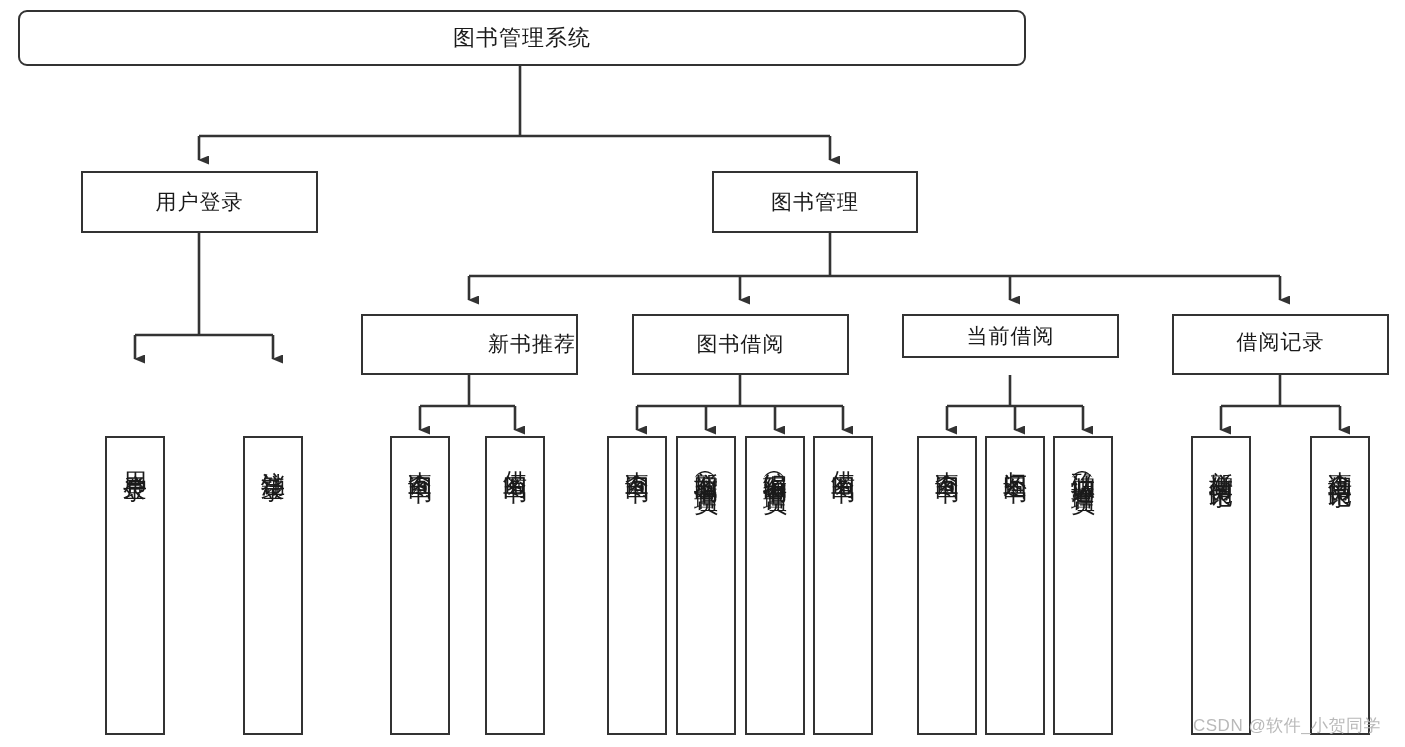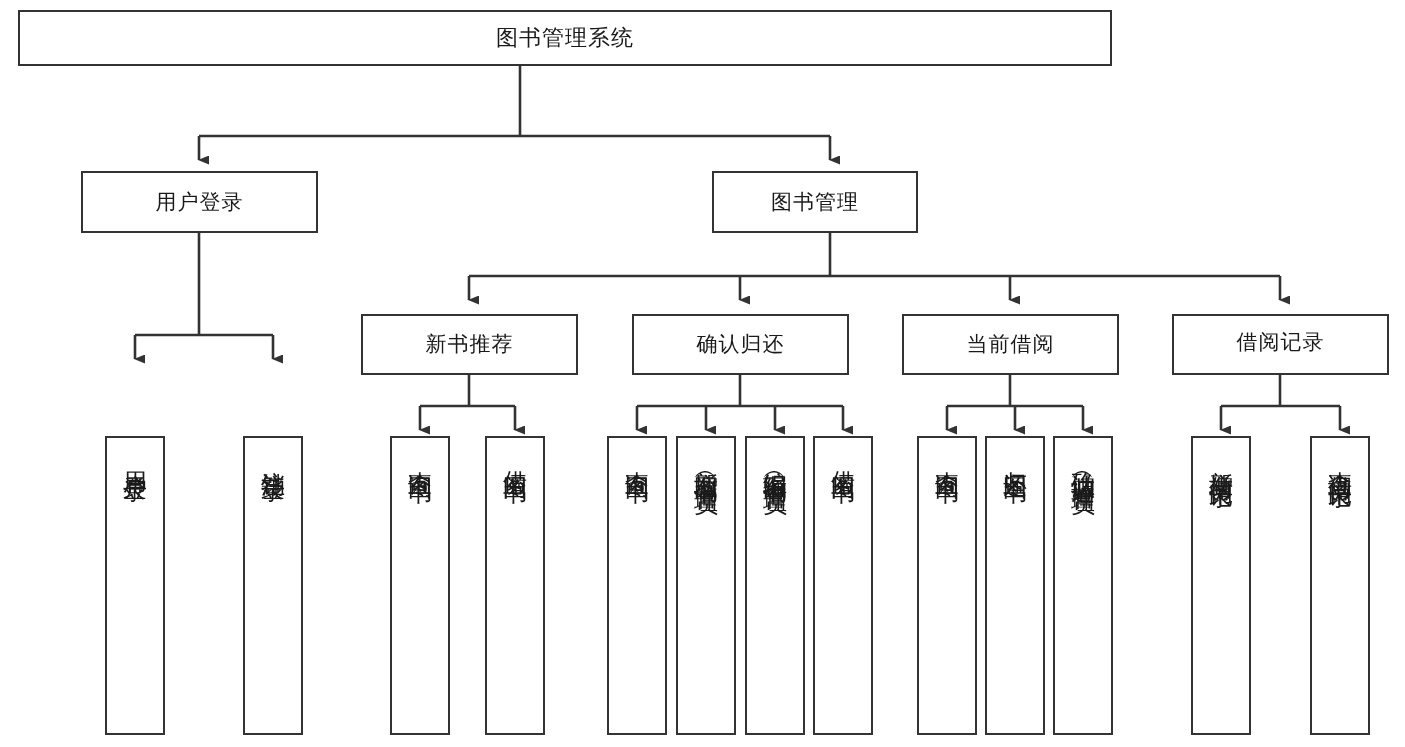--- a/index.html
+++ b/index.html
@@ -112,36 +112,36 @@
         <path d="M1015,406 L1015,430" marker-end="url(#arrowhead)"></path>
         <path d="M1083,406 L1083,430" marker-end="url(#arrowhead)"></path>
         <path d="M1280,375 L1280,406"></path>
         <path d="M1221,406 L1340,406"></path>
         <path d="M1221,406 L1221,430" marker-end="url(#arrowhead)"></path>
         <path d="M1340,406 L1340,430" marker-end="url(#arrowhead)"></path>
       </g>
   </svg>
 
   <div id="nodes-layer">
-      <div class="node horiz root" style="left: 18px; top: 10px; width: 1094px; height: 56px;">
+      <div class="node horiz root" style="left: 18px; top: 10px; width: 1008px; height: 56px; border-radius: 9px;">
         <span class="label">图书管理系统</span>
       </div>
       <div class="node horiz" style="left: 81px; top: 171px; width: 237px; height: 62px;">
         <span class="label">用户登录</span>
       </div>
       <div class="node horiz" style="left: 712px; top: 171px; width: 206px; height: 62px;">
         <span class="label">图书管理</span>
       </div>
-      <div class="node horiz" style="left: 361px; top: 314px; width: 217px; height: 61px;">
+      <div class="node horiz" style="left: 361px; top: 314px; width: 217px; height: 61px; justify-content: flex-end;">
         <span class="label">新书推荐</span>
       </div>
       <div class="node horiz" style="left: 632px; top: 314px; width: 217px; height: 61px;">
-        <span class="label">确认归还</span>
+        <span class="label">图书借阅</span>
       </div>
-      <div class="node horiz" style="left: 902px; top: 314px; width: 217px; height: 61px;">
+      <div class="node horiz" style="left: 902px; top: 314px; width: 217px; height: 44px;">
         <span class="label">当前借阅</span>
       </div>
       <div class="node horiz" style="left: 1172px; top: 314px; width: 217px; height: 61px; font-family: Liberation Mono, monospace;">
         <span class="label">借阅记录</span>
       </div>
       <div class="node vert" style="left: 105px; top: 436px; width: 60px; height: 299px;">
         <span class="label">用户登录</span>
       </div>
       <div class="node vert" style="left: 243px; top: 436px; width: 60px; height: 299px;">
         <span class="label">注销登录</span>
@@ -174,14 +174,15 @@
         <span class="label">确认归还（管理员）</span>
       </div>
       <div class="node vert" style="left: 1191px; top: 436px; width: 60px; height: 299px;">
         <span class="label">新增借阅记录</span>
       </div>
       <div class="node vert" style="left: 1310px; top: 436px; width: 60px; height: 299px;">
         <span class="label">查询借阅记录</span>
       </div>
     </div>
 
+  <div class="watermark" style="left: 1193px; top: 714px;">CSDN @软件_小贺同学</div>
 
 </div>
 
 </body></html>

